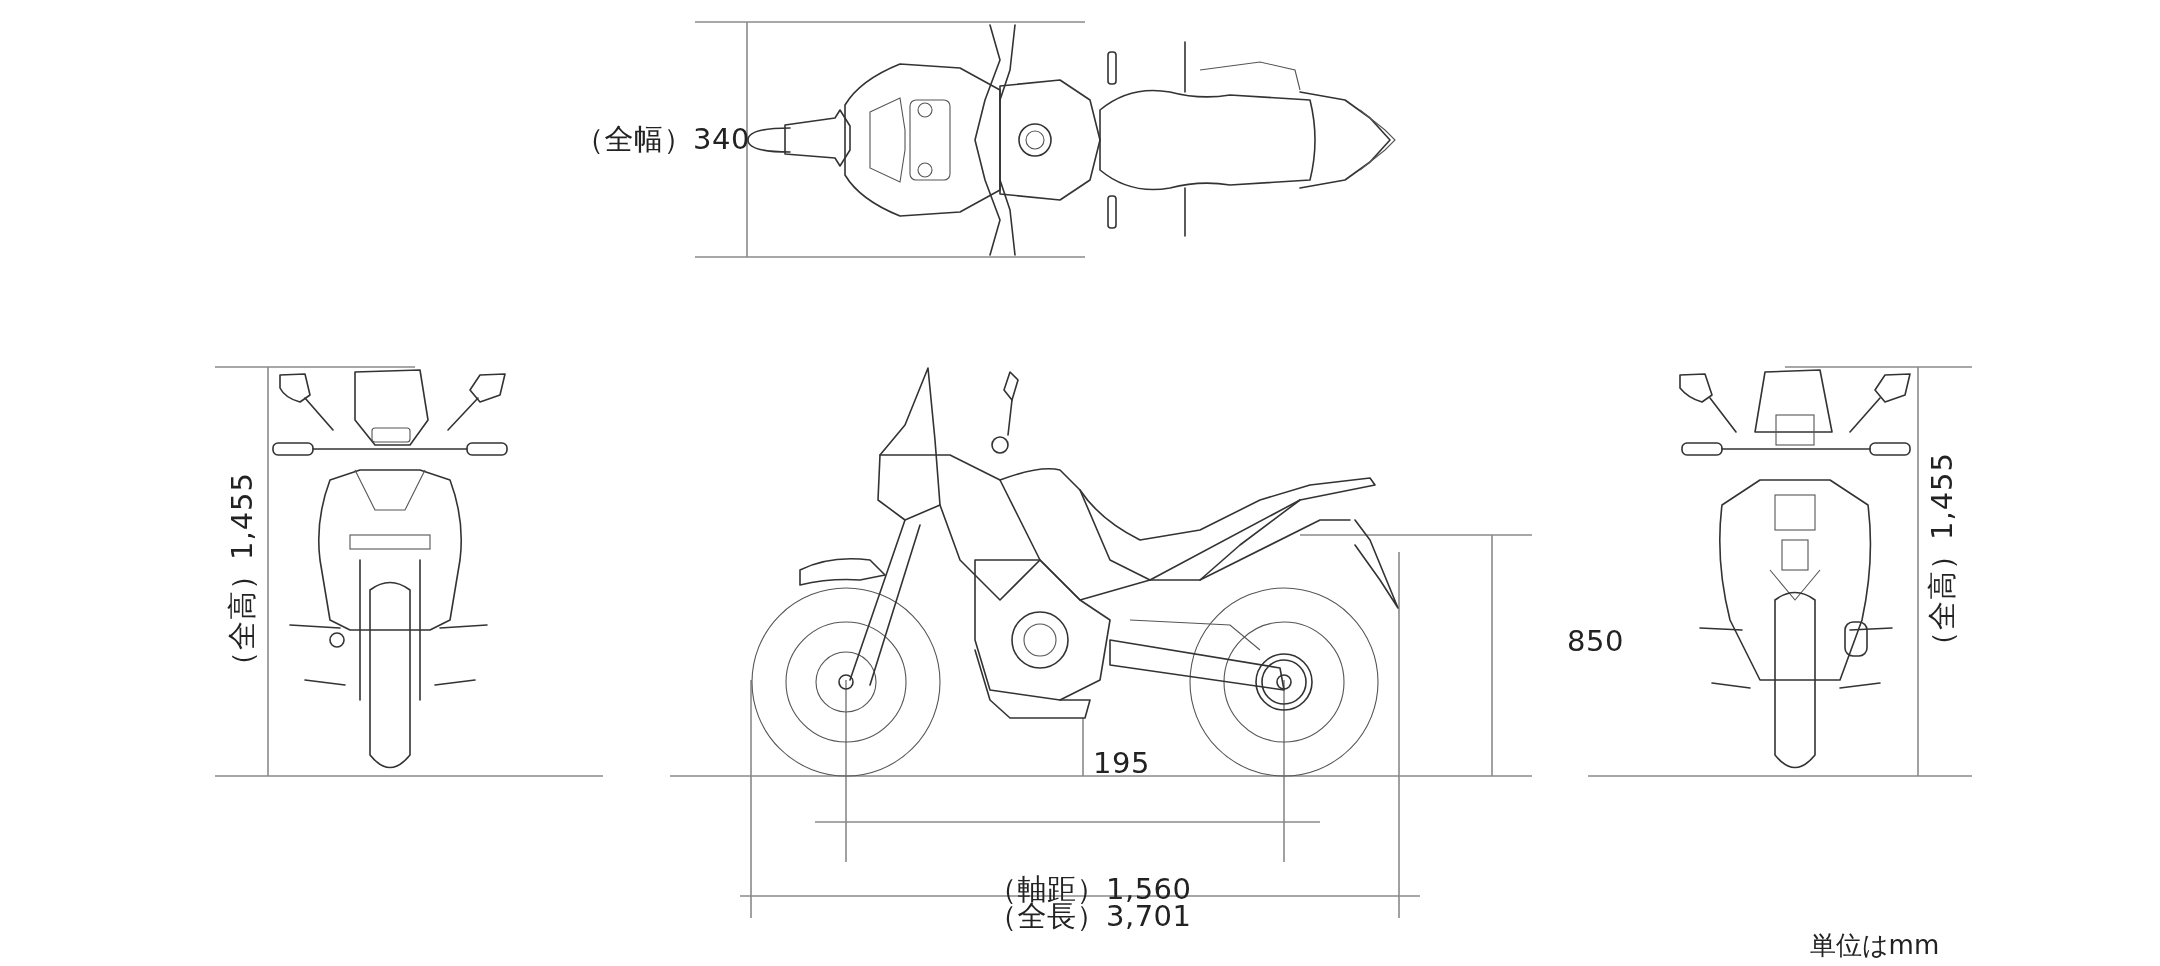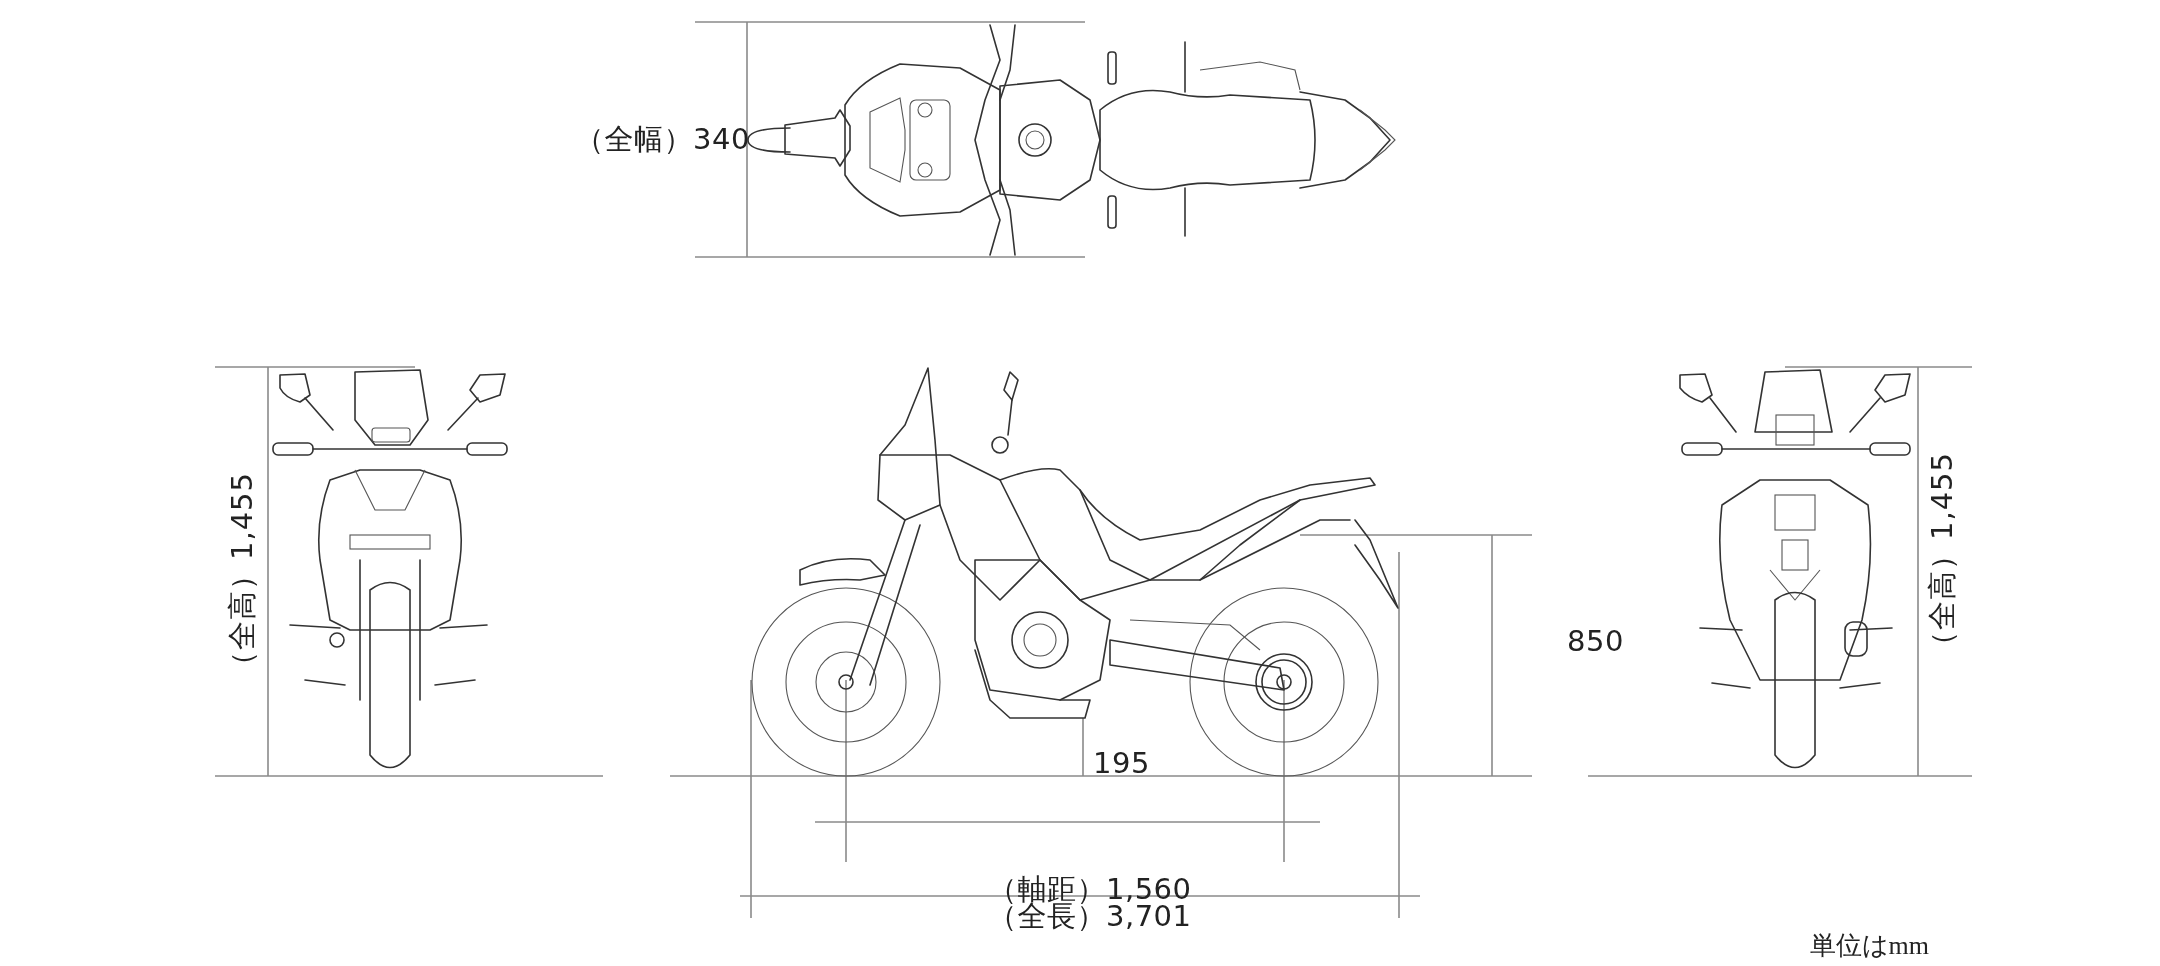--- a/index.html
+++ b/index.html
@@ -5,21 +5,21 @@
   html, body { margin:0; padding:0; background:#ffffff; }
   body { width:2160px; height:966px; position:relative; overflow:hidden;
          font-family:"DejaVu Sans","Liberation Sans",sans-serif; color:#222; }
   svg.canvas { position:absolute; left:0; top:0; width:2160px; height:966px; }
   .dim { stroke:#8a8a8a; stroke-width:1.6; fill:none; }
   .ink { stroke:#333; stroke-width:1.6; fill:none; stroke-linejoin:round; stroke-linecap:round; }
   .inkl { stroke:#555; stroke-width:1.1; fill:none; }
   .label { position:absolute; font-size:29px; line-height:1; white-space:nowrap; color:#222; letter-spacing:0.5px; }
   .vlabel { position:absolute; font-size:29px; line-height:1; white-space:nowrap; color:#222;
             transform-origin:0 0; transform:rotate(-90deg); letter-spacing:1px; }
-  .unit { position:absolute; font-size:26px; color:#222; white-space:nowrap;font-family:Liberation Serif, serif; }
+  .unit { position:absolute; font-size:26px; color:#222; white-space:nowrap; }
 </style>
 </head>
 <body>
 
 <svg class="canvas" viewBox="0 0 2160 966">
 
   <g>
     <line class="dim" x1="695" y1="22" x2="1085" y2="22"></line>
     <line class="dim" x1="695" y1="257" x2="1085" y2="257"></line>
     <line class="dim" x1="747" y1="22" x2="747" y2="257"></line>

